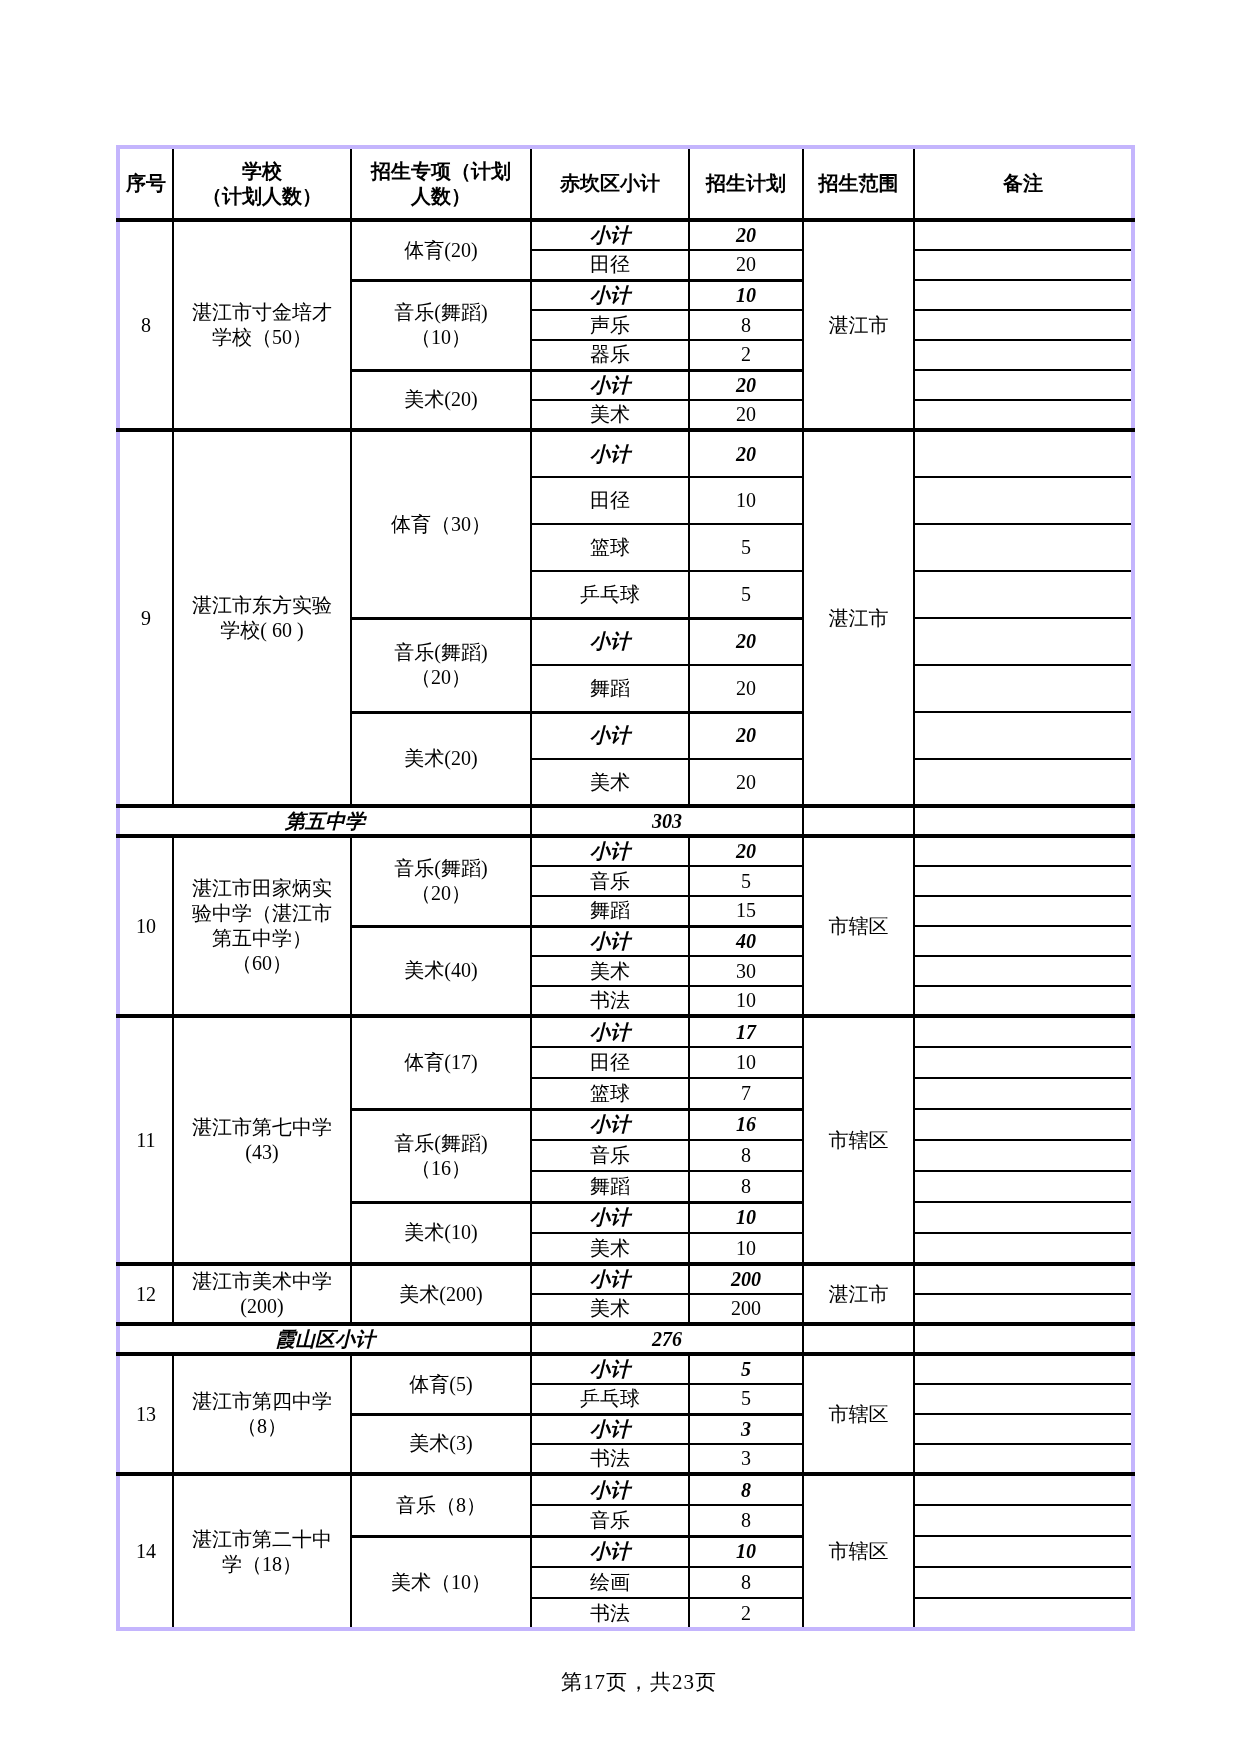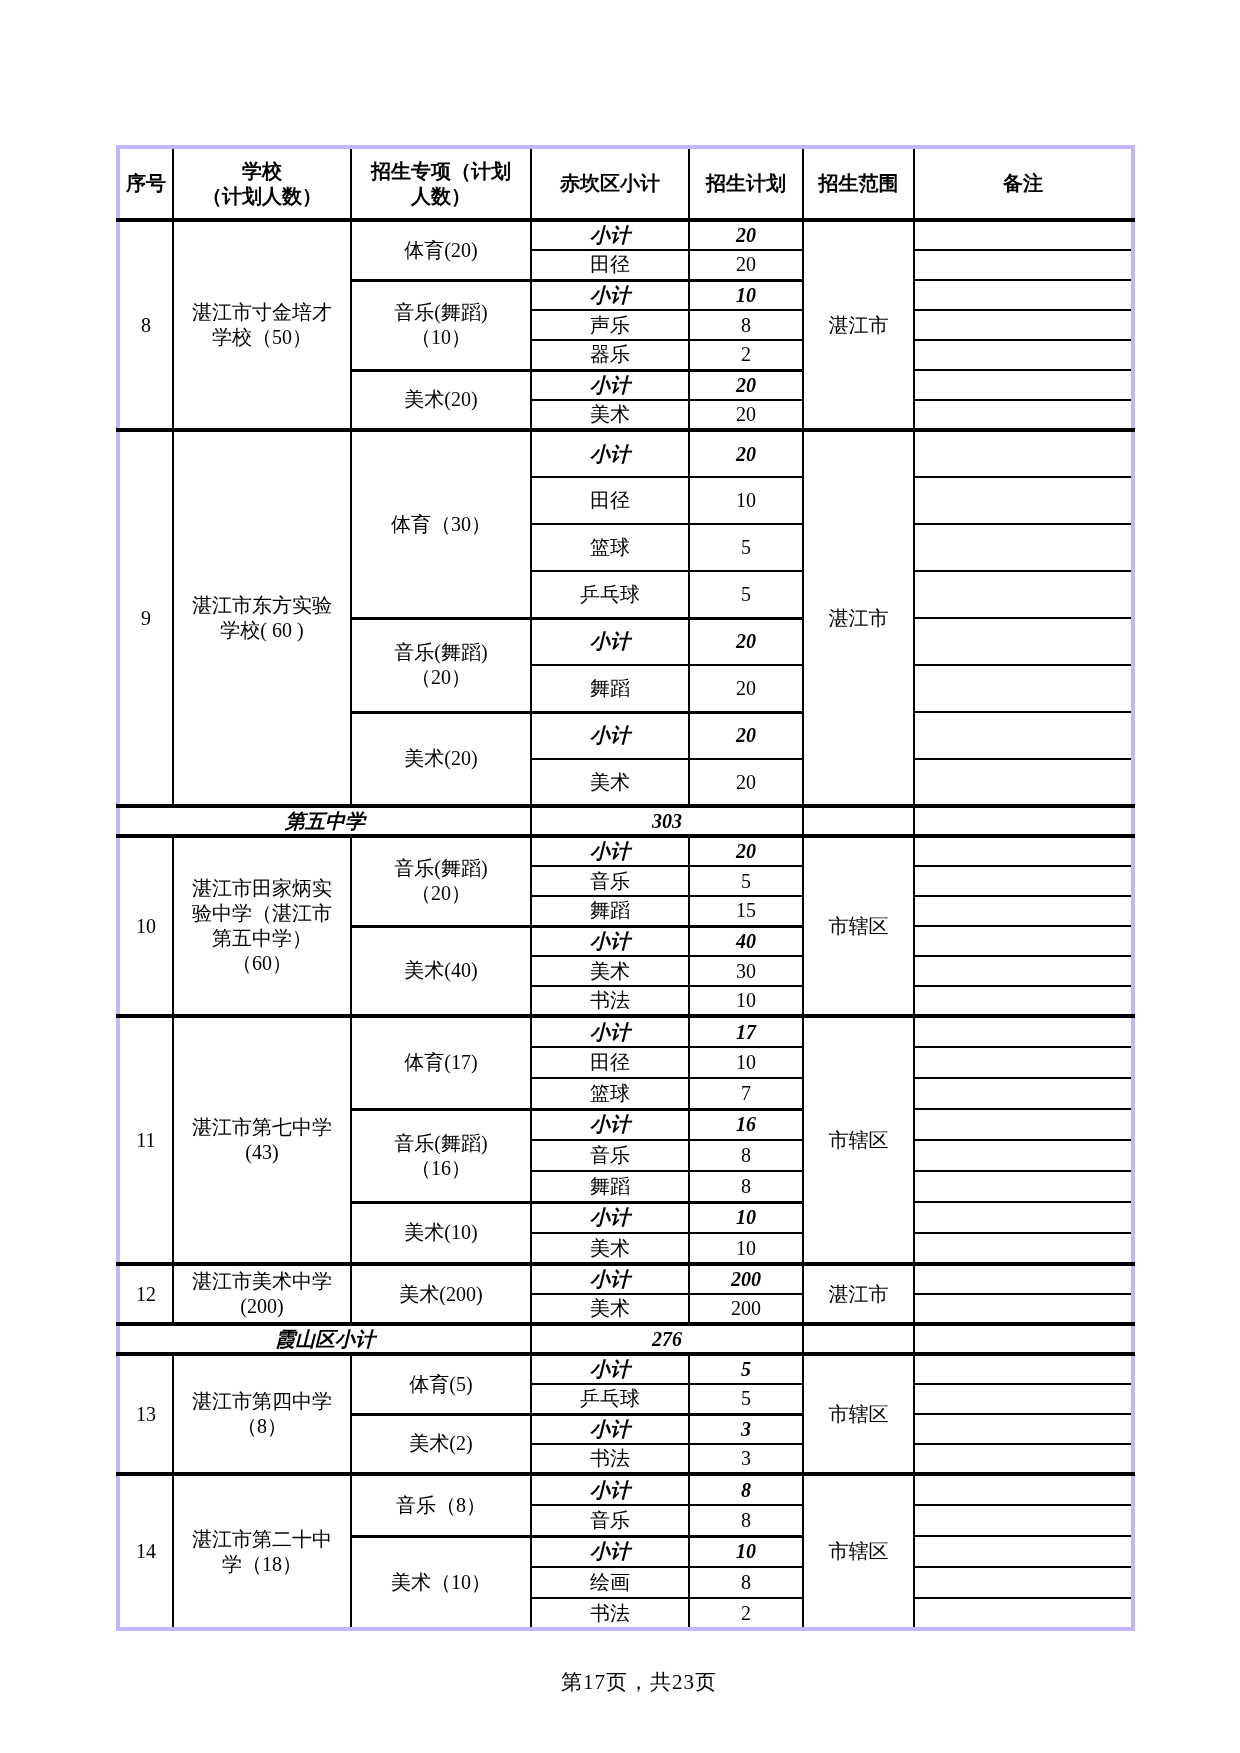--- a/index.html
+++ b/index.html
@@ -268,21 +268,21 @@
 <td class="b">5</td>
 <td rowspan="4">市辖区</td>
 <td></td>
 </tr>
 <tr class="h30">
 <td>乒乓球</td>
 <td>5</td>
 <td></td>
 </tr>
 <tr class="h30">
-<td class="gt" rowspan="2">美术(2)</td>
+<td class="gt" rowspan="2">美术(3)</td>
 <td class="b gt">小计</td>
 <td class="b gt">3</td>
 <td></td>
 </tr>
 <tr class="h30">
 <td>书法</td>
 <td>3</td>
 <td></td>
 </tr>
 

